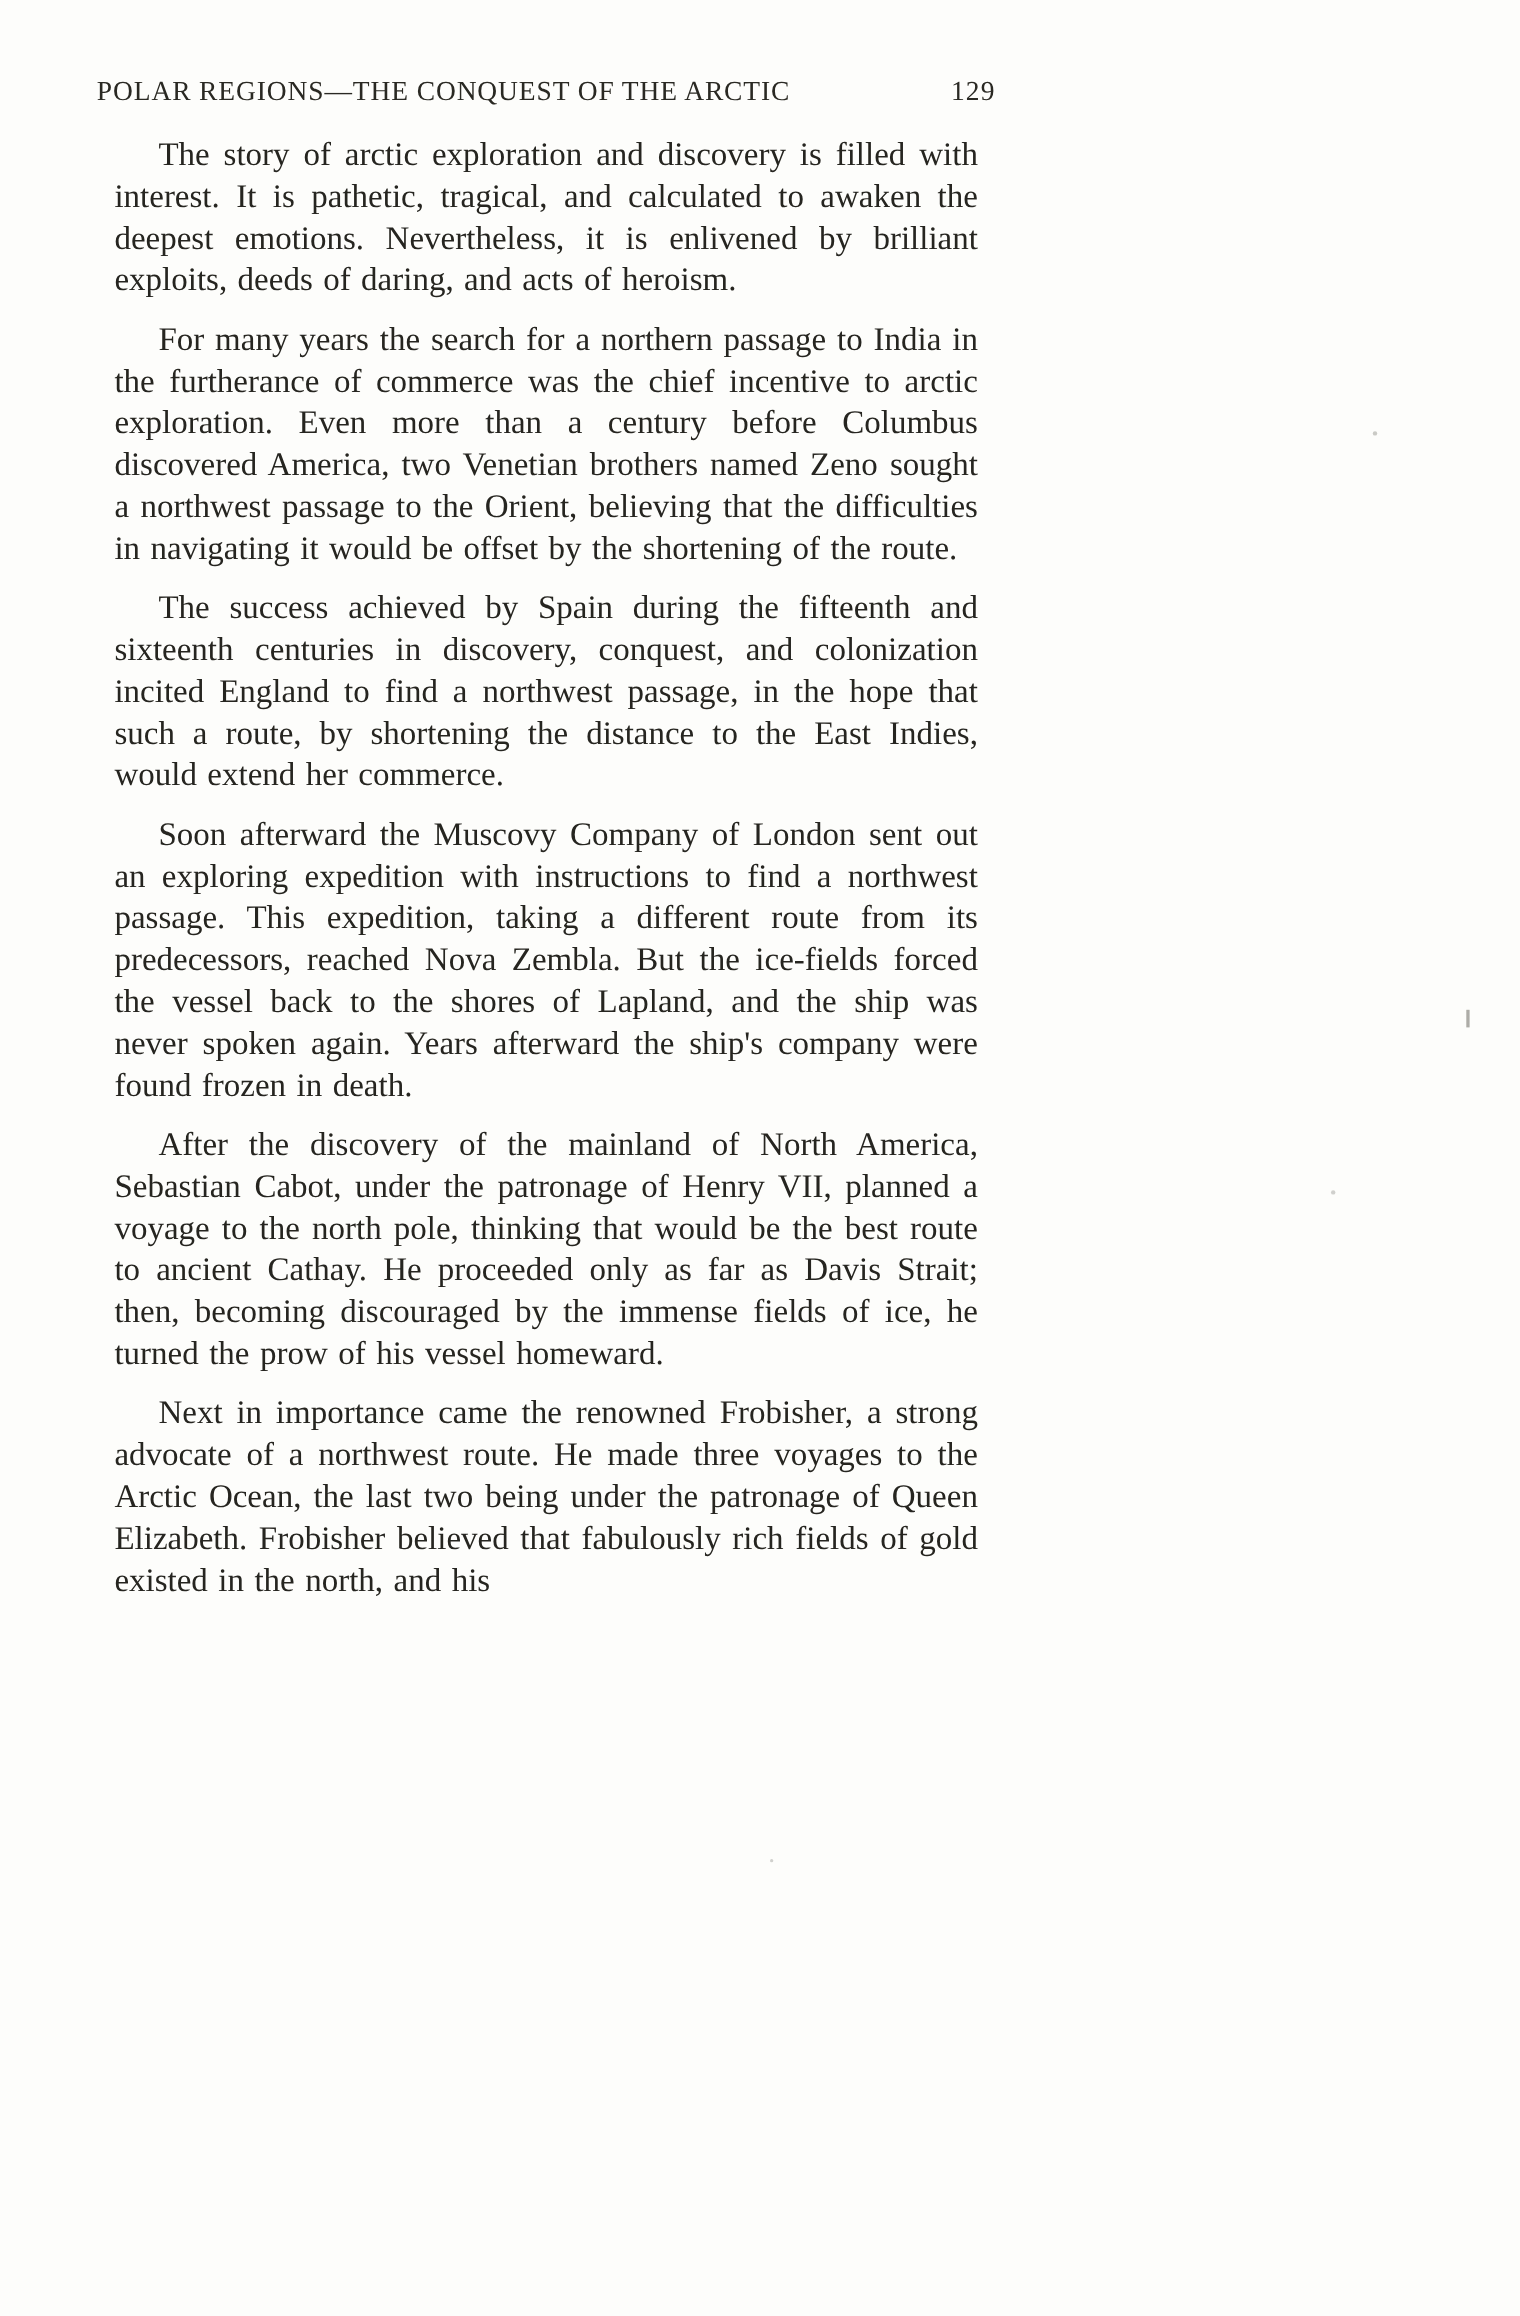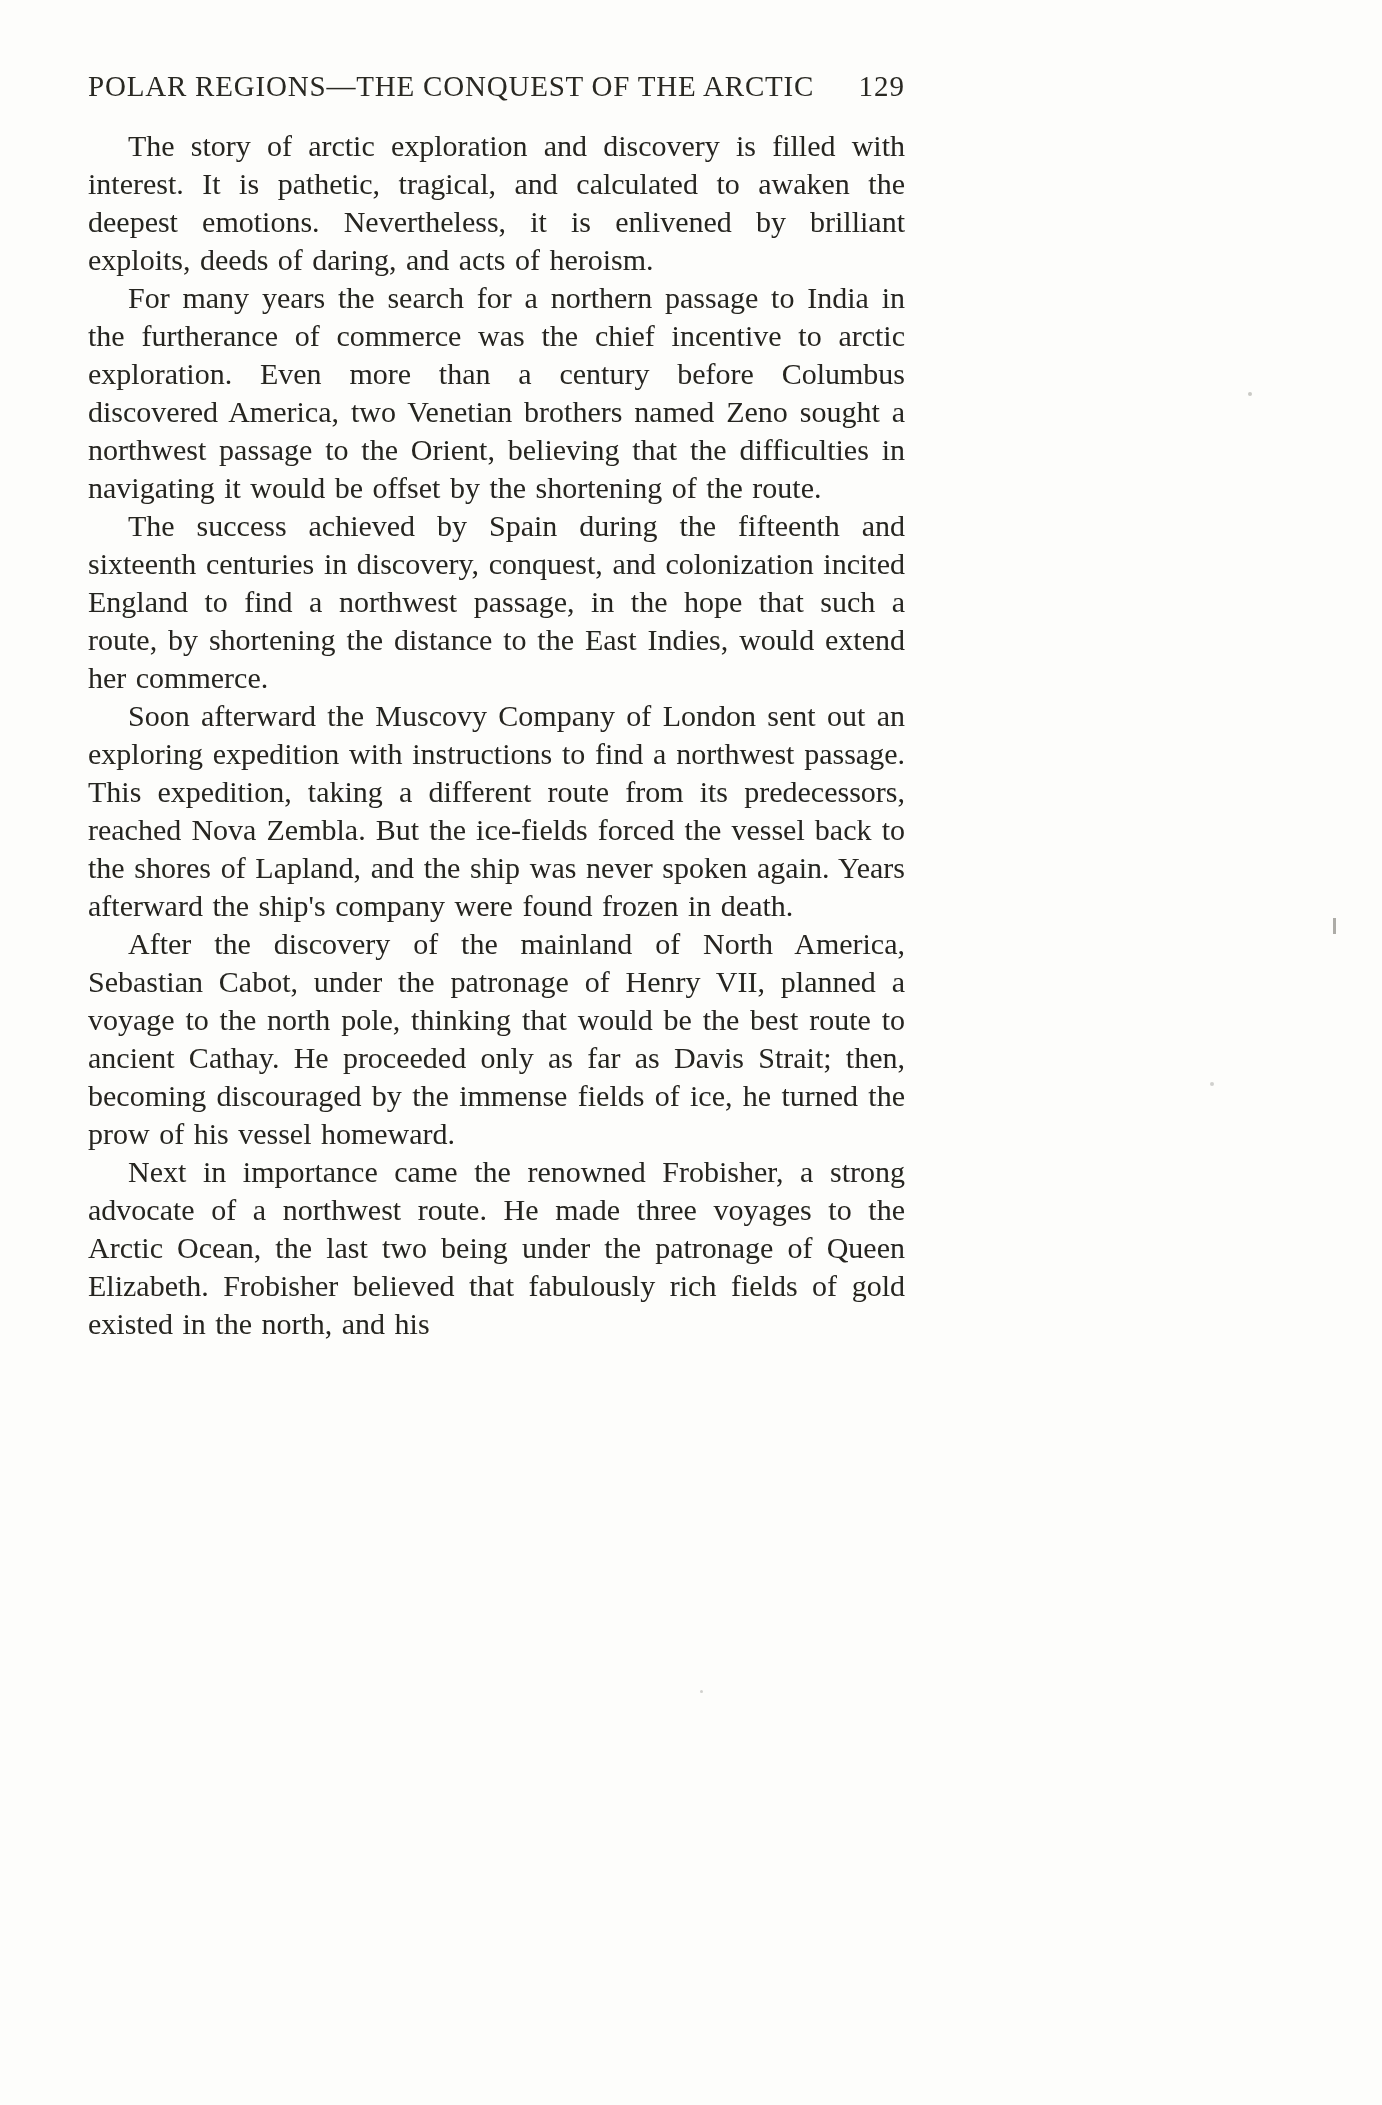--- a/index.html
+++ b/index.html
@@ -16,35 +16,35 @@
     box-sizing: border-box;
     padding: 70px 477px 0 88px;
     color: #262520;
     font-family: "Liberation Serif", "DejaVu Serif", serif;
     overflow: hidden;
   }
   .running-head {
     display: flex;
     justify-content: space-between;
     align-items: baseline;
-    font-size: 29px;
+    font-size: 25px;
     letter-spacing: 0.8px;
     white-space: nowrap;
     margin-bottom: 24px;
     color: #2a2923;
   }
   .running-head .title {
     flex: 1;
   }
   .running-head .folio {
     margin-left: 24px;
     letter-spacing: 1px;
   }
   .body-text p {
-    margin: 0;
+    margin: 16px;
     font-size: 30px;
     line-height: 38px;
     text-align: justify;
     text-indent: 40px;
     word-spacing: 2px;
     color: #262520;
   }
   
   .artifact {
     position: absolute;

